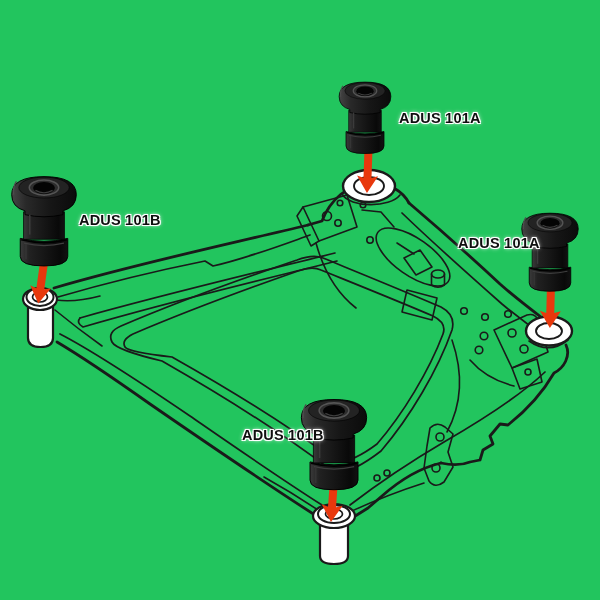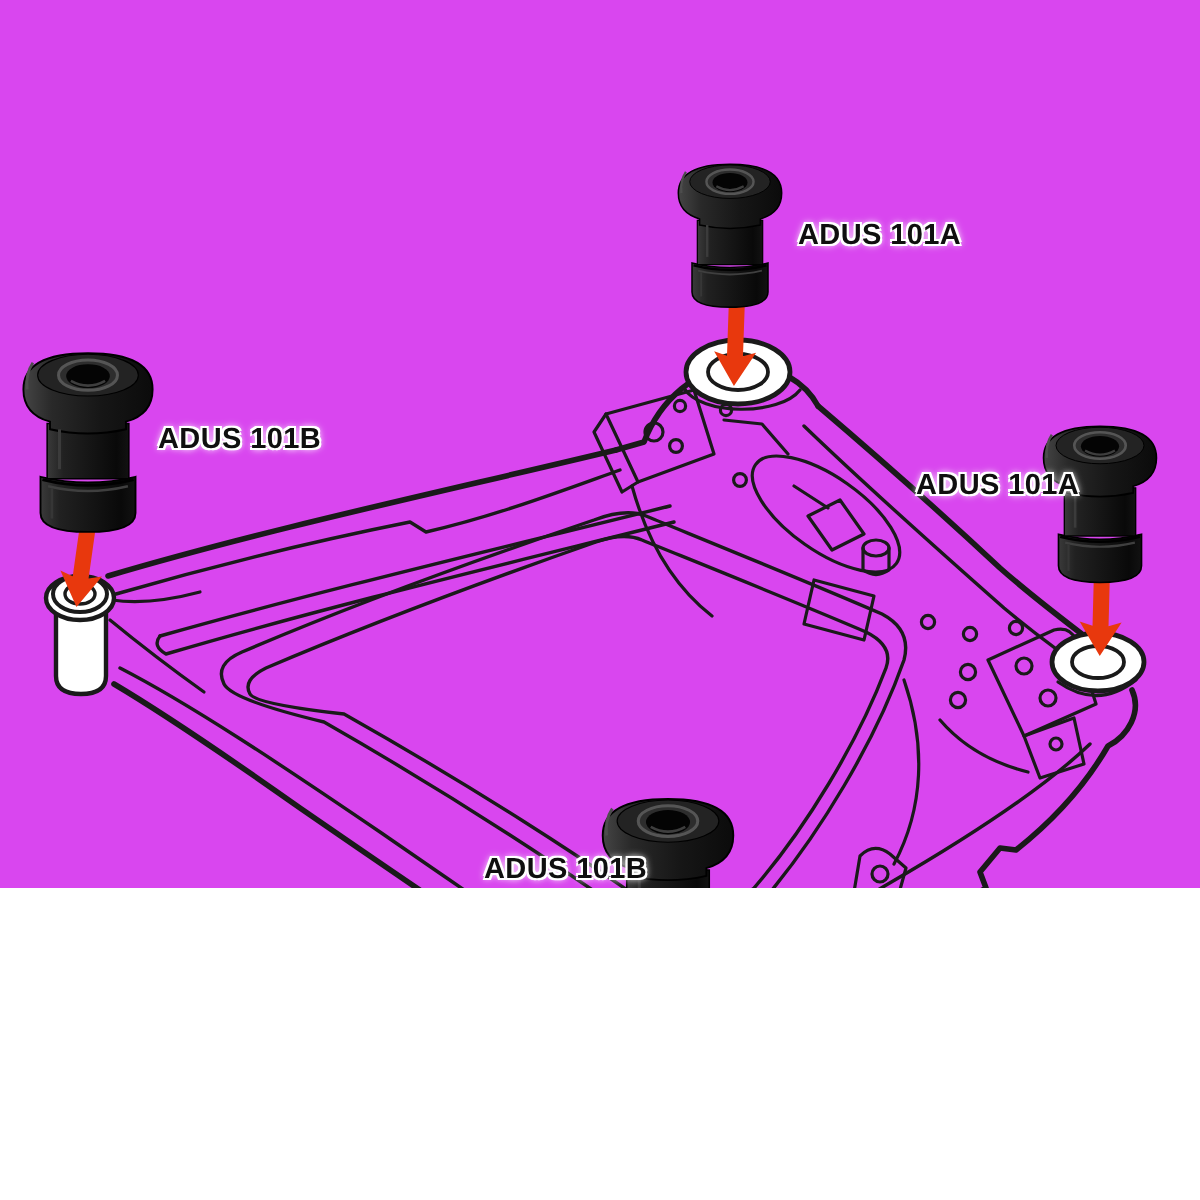--- a/index.html
+++ b/index.html
@@ -1,19 +1,19 @@
 <!DOCTYPE html>
 <html><head>
 <meta charset="utf-8">
 <style>
   html,body{margin:0;padding:0;background:#ffffff;}
   .stage{
     position:relative;
-    width:600px;height:444px;
-    background:#d946ef;
+    width:600px;height:600px;
+    background:#22c55e;
     overflow:hidden;
     font-family:"Liberation Sans",sans-serif;
   }
   .stage svg{position:absolute;left:0;top:0;}
   .callout{
     position:absolute;
     font-weight:700;
     font-size:14.5px;
     letter-spacing:0.2px;
     color:#0f0f0f;

